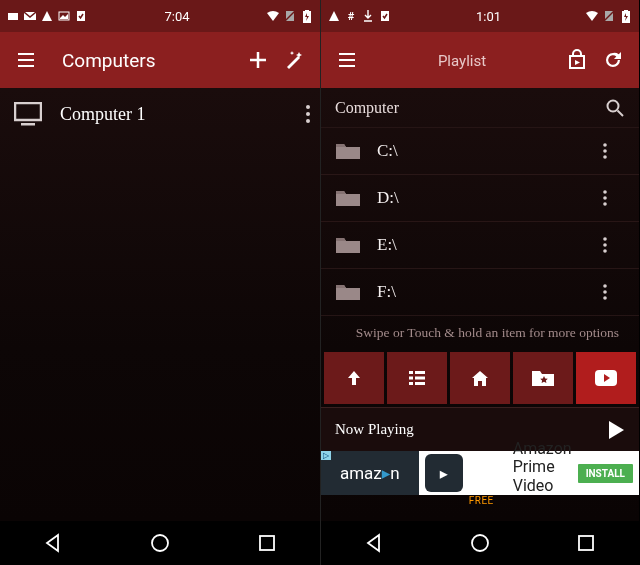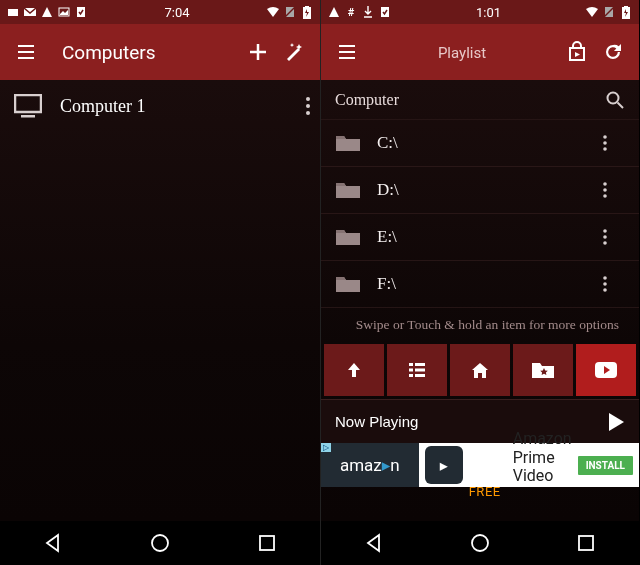--- a/index.html
+++ b/index.html
@@ -7,21 +7,21 @@
     width: 640px; height: 565px;
     background: #000;
     font-family: Roboto, Arial, sans-serif;
     display: flex;
     overflow: hidden;
   }
   .phone { width: 320px; height: 565px; position: relative; background: #100808; display: flex; flex-direction: column; }
   .phone + .phone { border-left: 1px solid #222; width: 319px; }
 
   
-  .status-bar { height: 24px; background: #6a1818; display: flex; align-items: center; padding: 0 6px; color: #fff; font-size: 12px; }
+  .status-bar { height: 32px; background: #6a1818; display: flex; align-items: center; padding: 0 6px; color: #fff; font-size: 12px; }
   .status-left { display: flex; gap: 3px; align-items: center; }
   .status-right { display: flex; gap: 3px; align-items: center; margin-left: auto; }
   .status-time { flex: 1; text-align: center; font-size: 13px; font-weight: 400; }
   .status-ico { width: 14px; height: 14px; display: inline-flex; align-items: center; justify-content: center; font-size: 11px; }
 
   
   .app-bar { height: 56px; background: #8b1f1f; display: flex; align-items: center; padding: 0 8px; color: #fff; }
   .app-bar .title { font-size: 19px; font-weight: 400; margin-left: 18px; flex: 1; }
   .icon-btn { width: 36px; height: 36px; display: flex; align-items: center; justify-content: center; cursor: pointer; }
 
@@ -42,32 +42,32 @@
 
   .breadcrumb-row { height: 40px; display: flex; align-items: center; padding: 0 14px; color: #e8dcdc; font-size: 16px; font-family: Georgia, serif; border-bottom: 1px solid rgba(80,50,50,0.25); }
   .breadcrumb-row .spacer { flex: 1; }
 
   .hint { padding: 8px 20px 10px; text-align: right; color: #a38b8b; font-size: 13.5px; font-family: Georgia, serif; line-height: 1.35; }
 
   .tool-row { display: flex; gap: 3px; padding: 0 3px 3px; }
   .tool-btn { flex: 1; height: 52px; background: #6c1a1a; display: flex; align-items: center; justify-content: center; cursor: pointer; }
   .tool-btn.active { background: #b11d1d; }
 
-  .now-playing { height: 44px; background: #1a0c0c; border-top: 1px solid #3a2020; display: flex; align-items: center; padding: 0 14px; color: #fff; font-size: 15px; font-family: Liberation Sans, sans-serif; }
+  .now-playing { height: 44px; background: #1a0c0c; border-top: 1px solid #3a2020; display: flex; align-items: center; padding: 0 14px; color: #fff; font-size: 15px; font-family: Liberation Serif, serif; }
   .now-playing .spacer { flex: 1; }
 
   .ad-bar { height: 44px; background: #fff; display: flex; align-items: center; font-size: 10px; }
   .ad-amazon { width: 130px; height: 100%; background: #222b33; display: flex; align-items: center; justify-content: center; color: #fff; font-size: 17px; position: relative; }
   .ad-amazon .play-tri { color:#39c; }
   .ad-choice { position: absolute; top: 0; left: 0; background: #8fd3e8; color:#047; font-size:8px; padding:0 2px; }
   .ad-right { flex: 1; display: flex; align-items: center; padding: 0 6px; gap: 6px; }
   .ad-tile { width: 38px; height: 38px; background: #222b33; border-radius: 6px; display:flex; align-items:center; justify-content:center; color:#fff; font-size:16px; }
   .ad-text { flex:1; line-height: 1.15; }
   .ad-title { color:#222; font-size:16px;margin-left:44px; }
-  .ad-sub { color:#f90; font-size:13px; letter-spacing: 0.5px; }
+  .ad-sub { color:#f90; font-size:10px; letter-spacing: 0.5px; }
   .ad-install { background:#4caf50; color:#fff; font-size:10px; font-weight:bold; padding:4px 8px; border-radius:1px; }
 
   .auto-connect {
     position: absolute; left: 50%; bottom: 6px; transform: translateX(-50%);
     background: #6c1a1a; color: #fff; font-size: 13px; letter-spacing: 1px;
     padding: 12px 40px; cursor: pointer;
   }
 
   
   .nav-bar { height: 44px; background: #000; display: flex; align-items: center; justify-content: space-around; }

